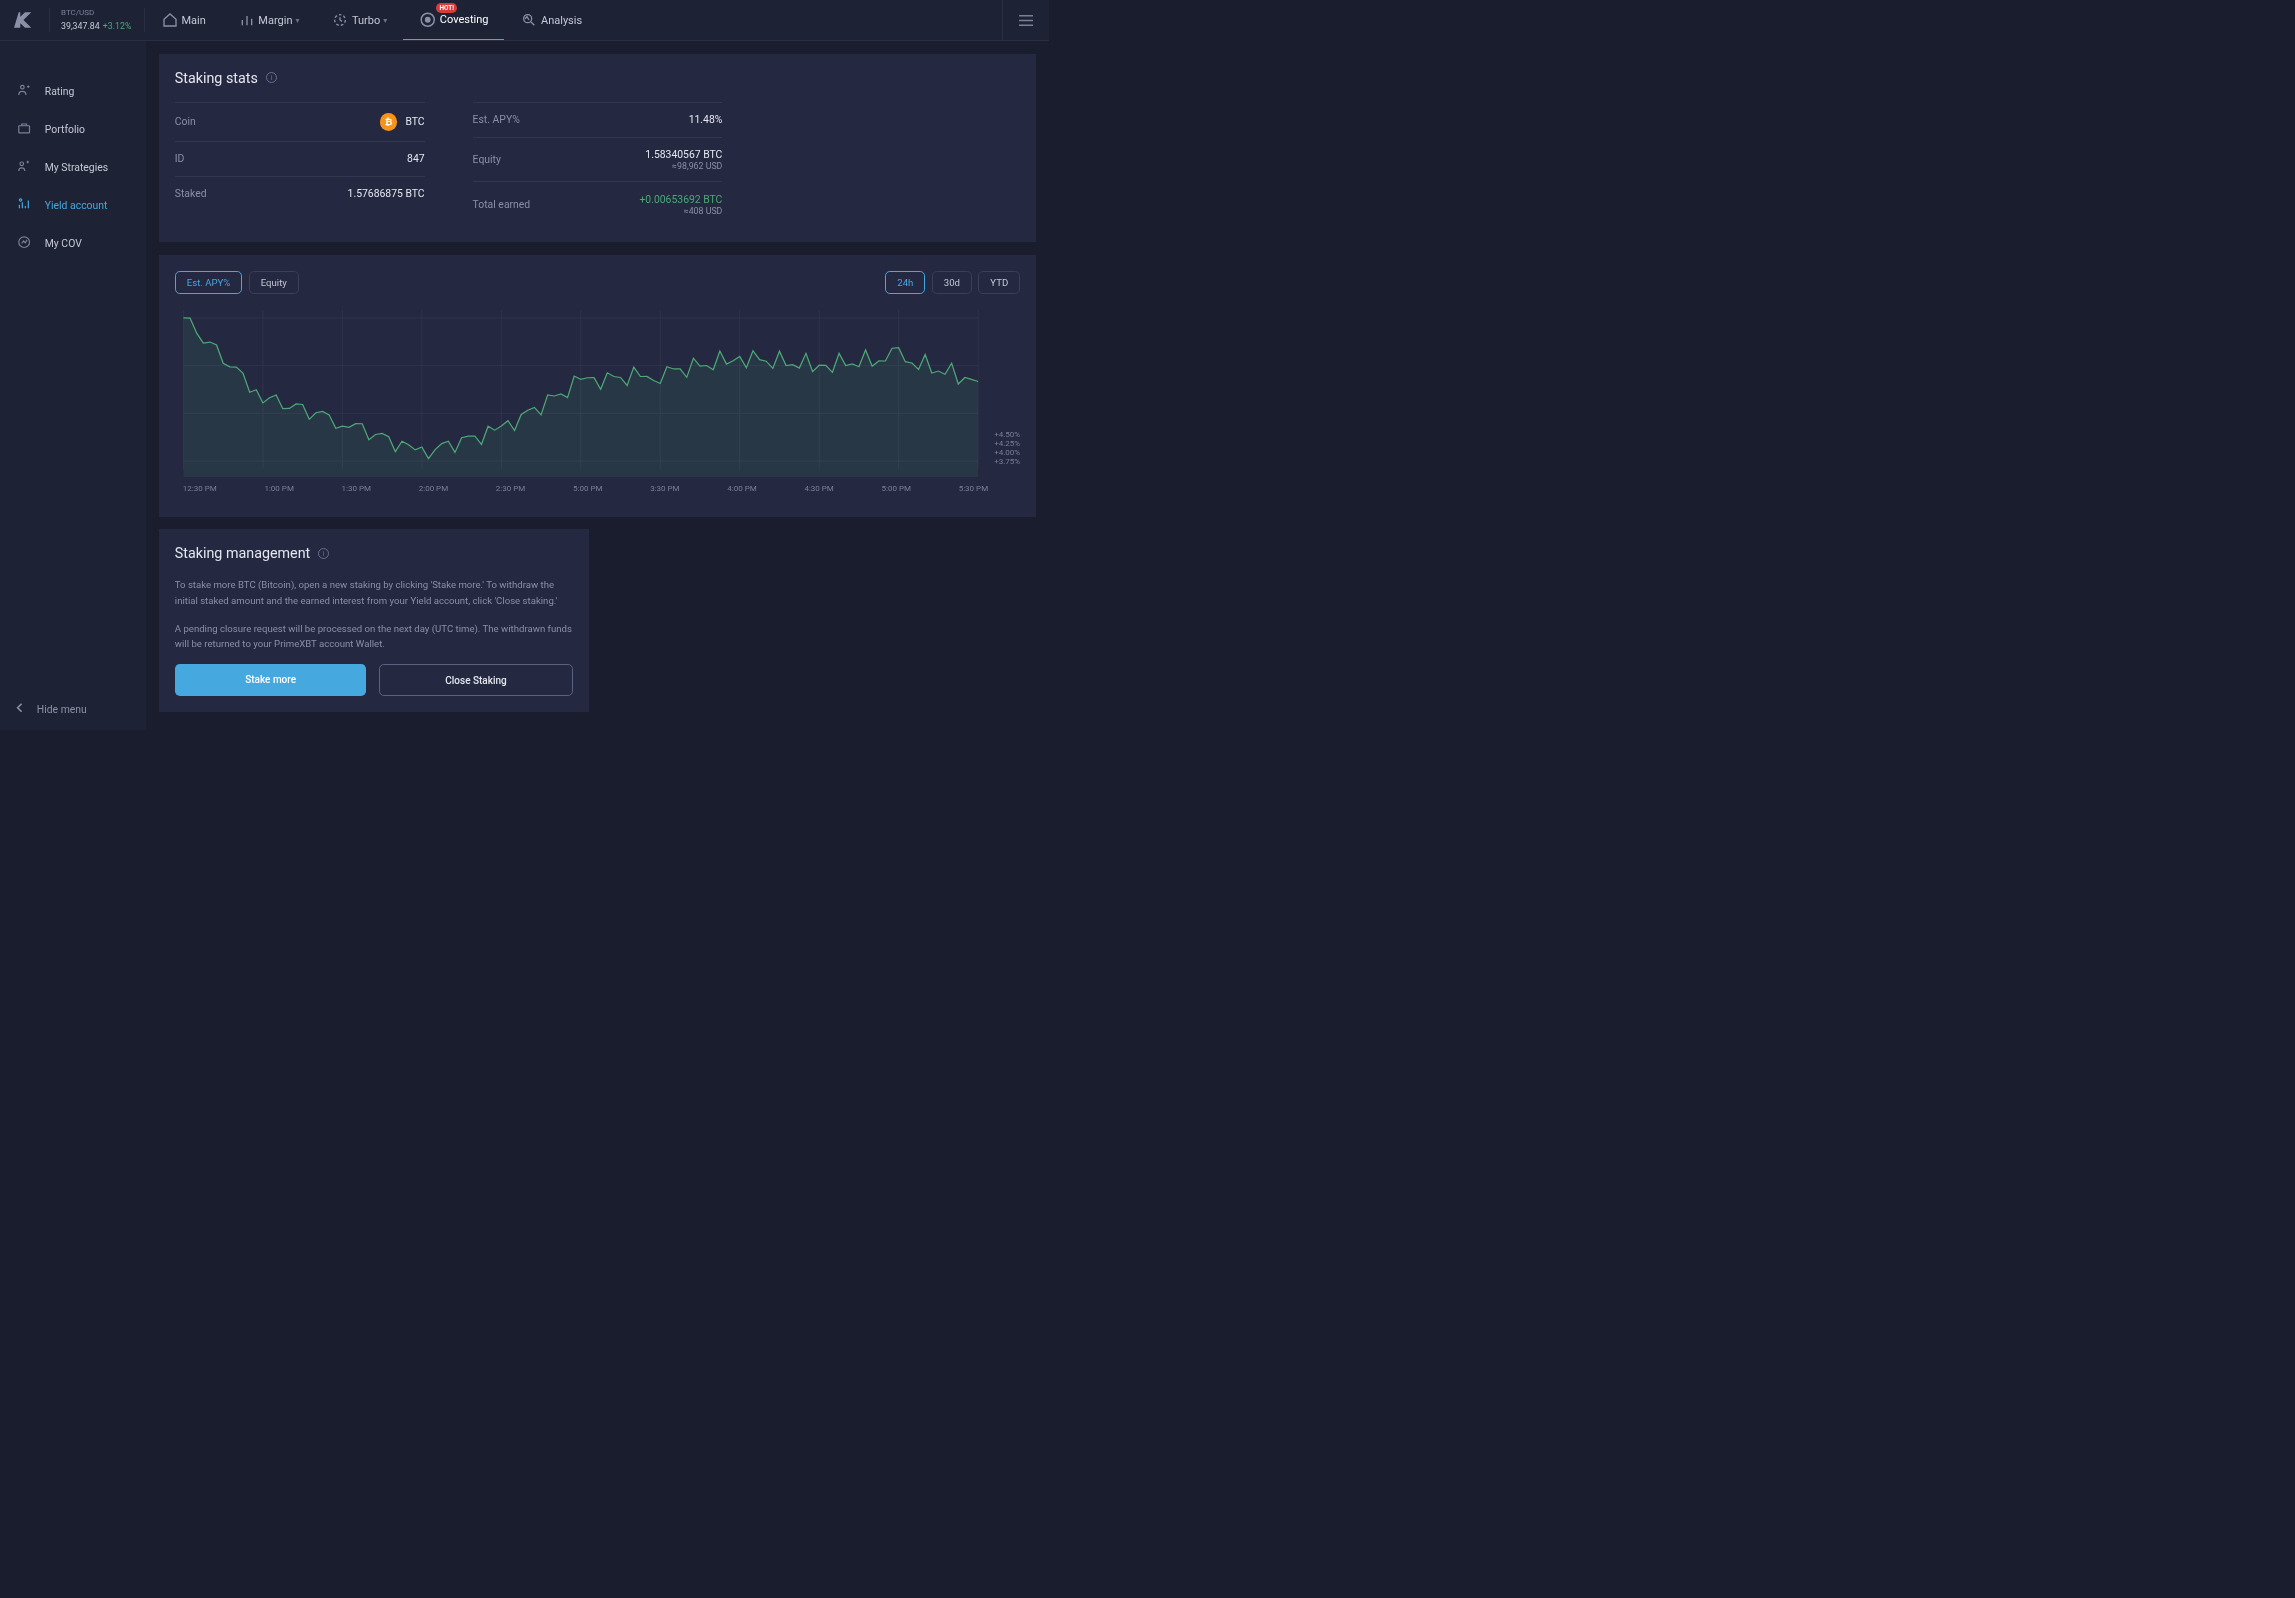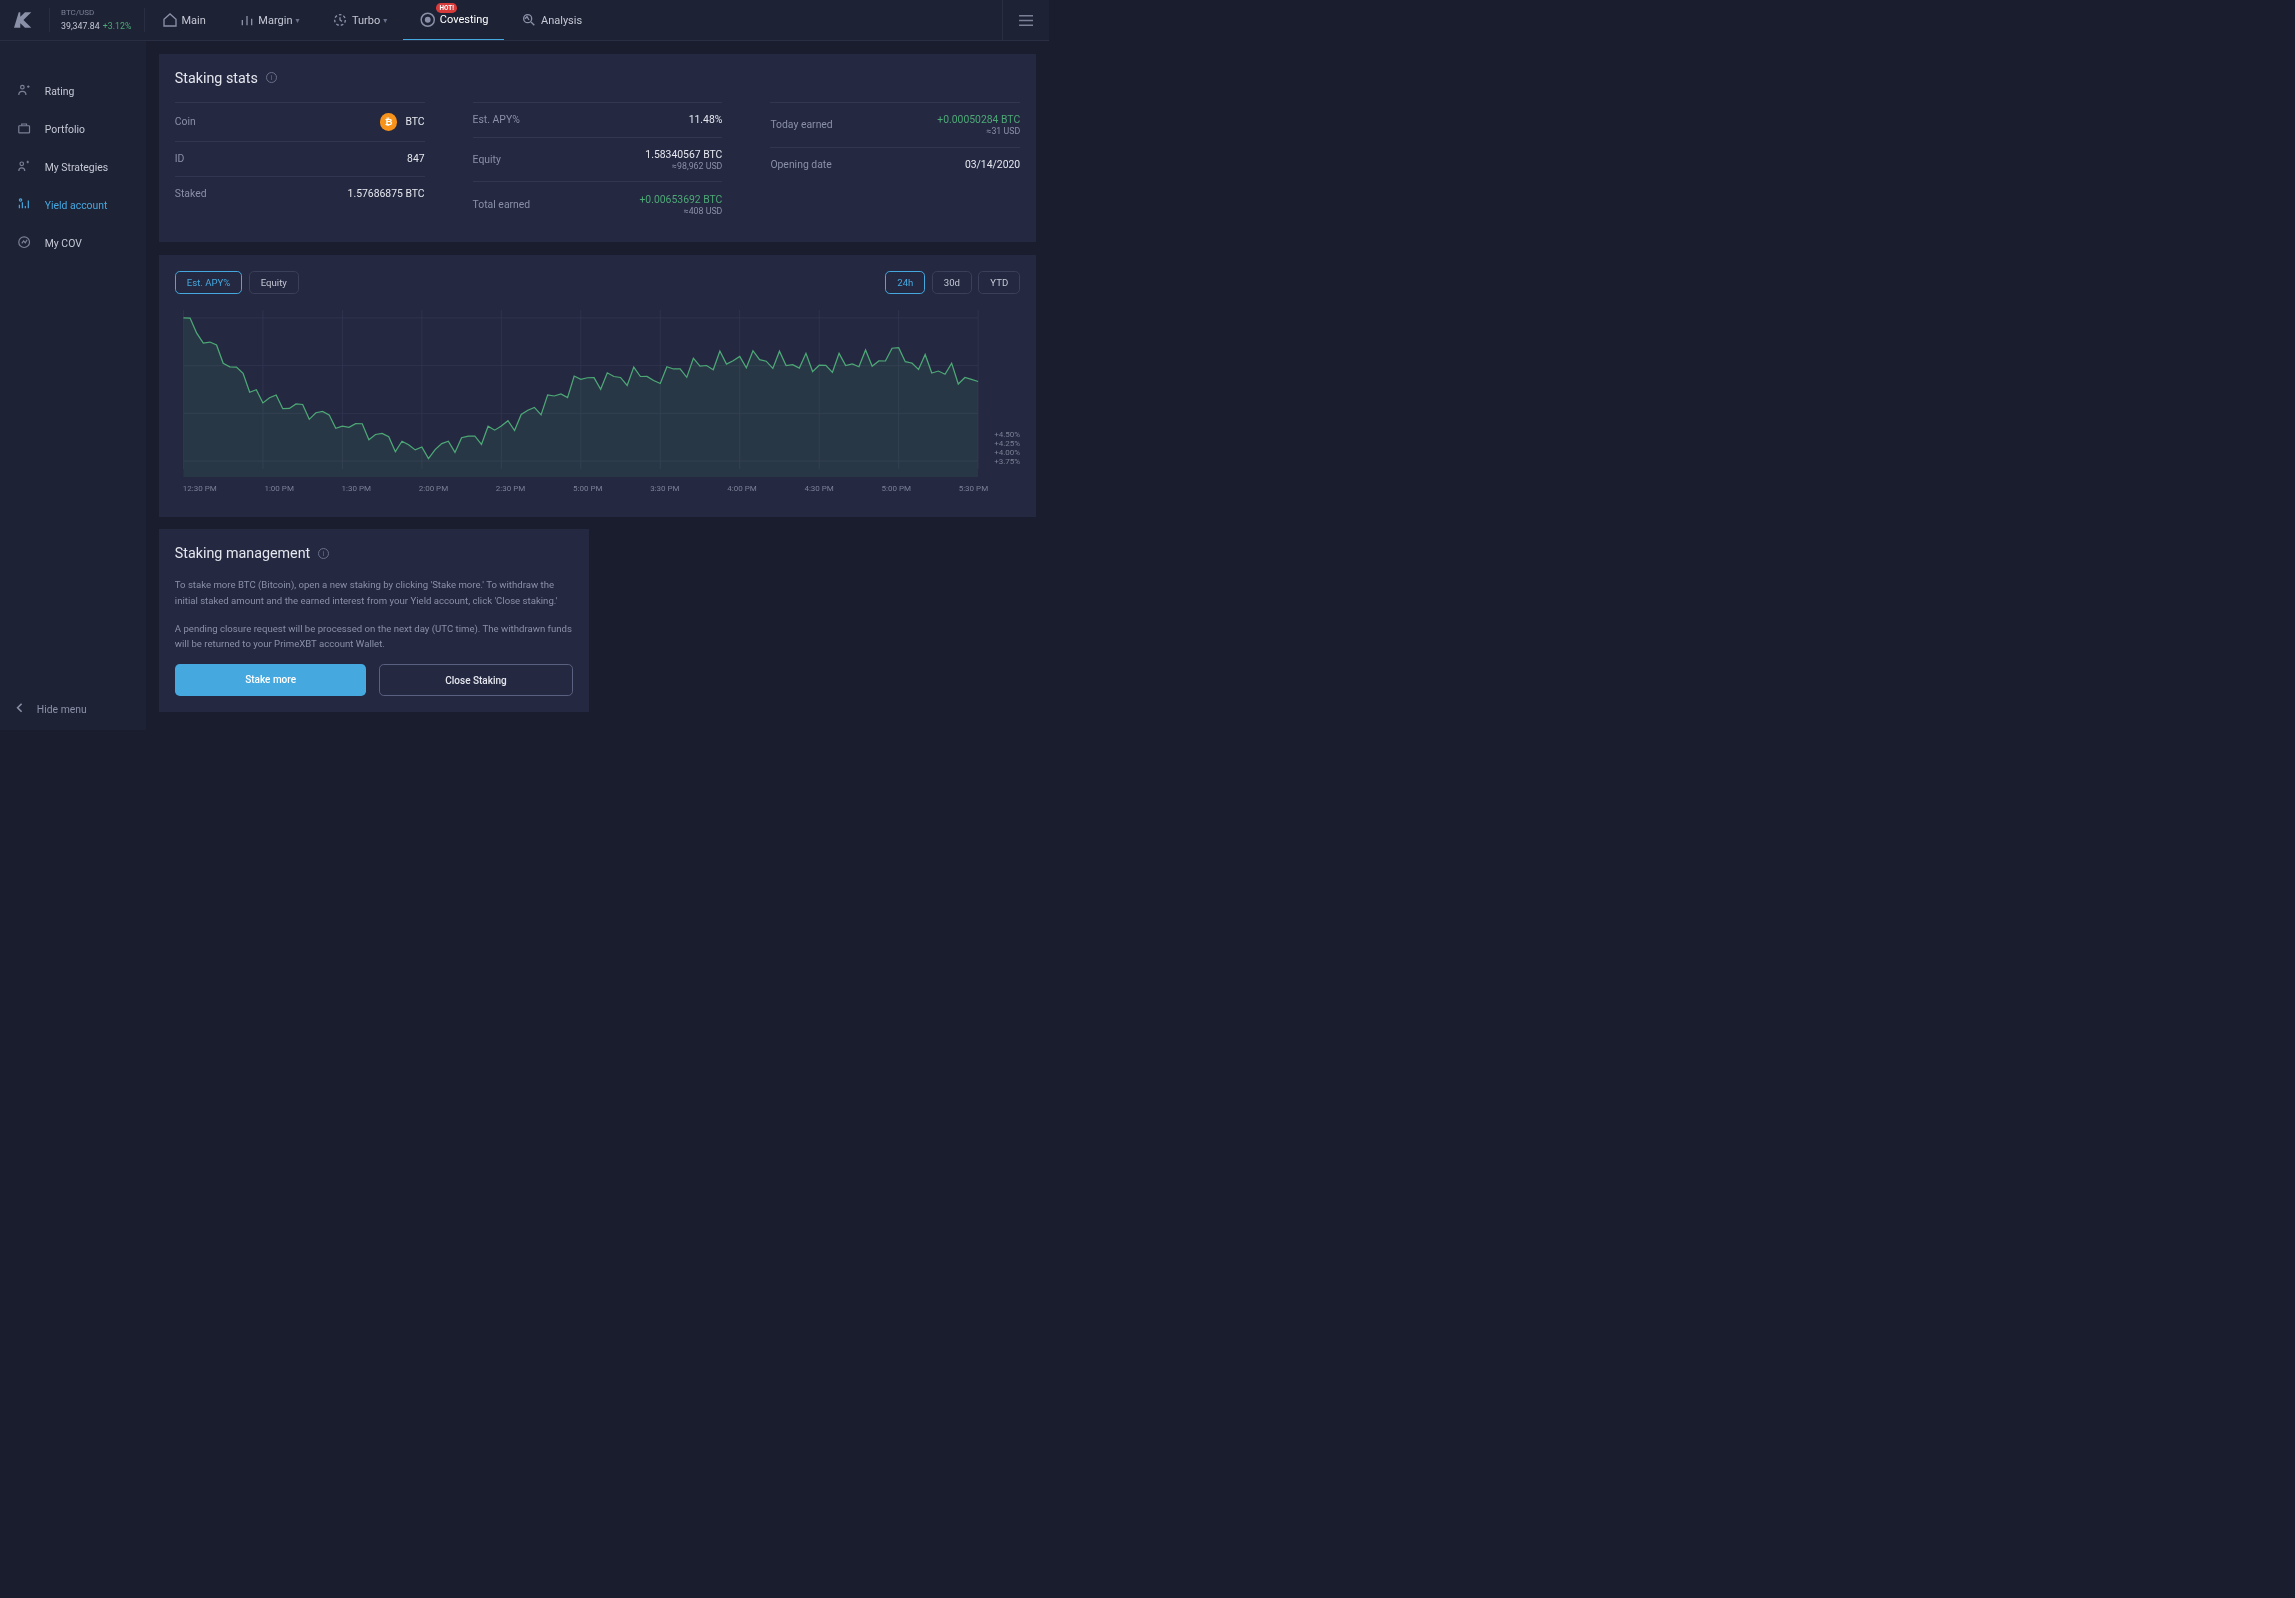--- a/index.html
+++ b/index.html
@@ -431,33 +431,20 @@
               <div>1.58340567 BTC</div>
               <div class="stat-sub">≈98,962 USD</div>
             </span>
           </div>
           <div class="stat-row">
             <span class="stat-label">Total earned</span>
             <span class="stat-value">
               <div class="stat-value-green">+0.00653692 BTC</div>
               <div class="stat-sub">≈408 USD</div>
             </span>
-          </div>
-        </div>
-        <div>
-          <div class="stat-row">
-            <span class="stat-label">Today earned</span>
-            <span class="stat-value">
-              <div class="stat-value-green">+0.00050284 BTC</div>
-              <div class="stat-sub">≈31 USD</div>
-            </span>
-          </div>
-          <div class="stat-row">
-            <span class="stat-label">Opening date</span>
-            <span class="stat-value">03/14/2020</span>
           </div>
         </div>
       </div>
     </div>
 
     <div class="card">
       <div class="chart-controls">
         <div class="pill-group">
           <div class="pill active">Est. APY%</div>
           <div class="pill">Equity</div>

